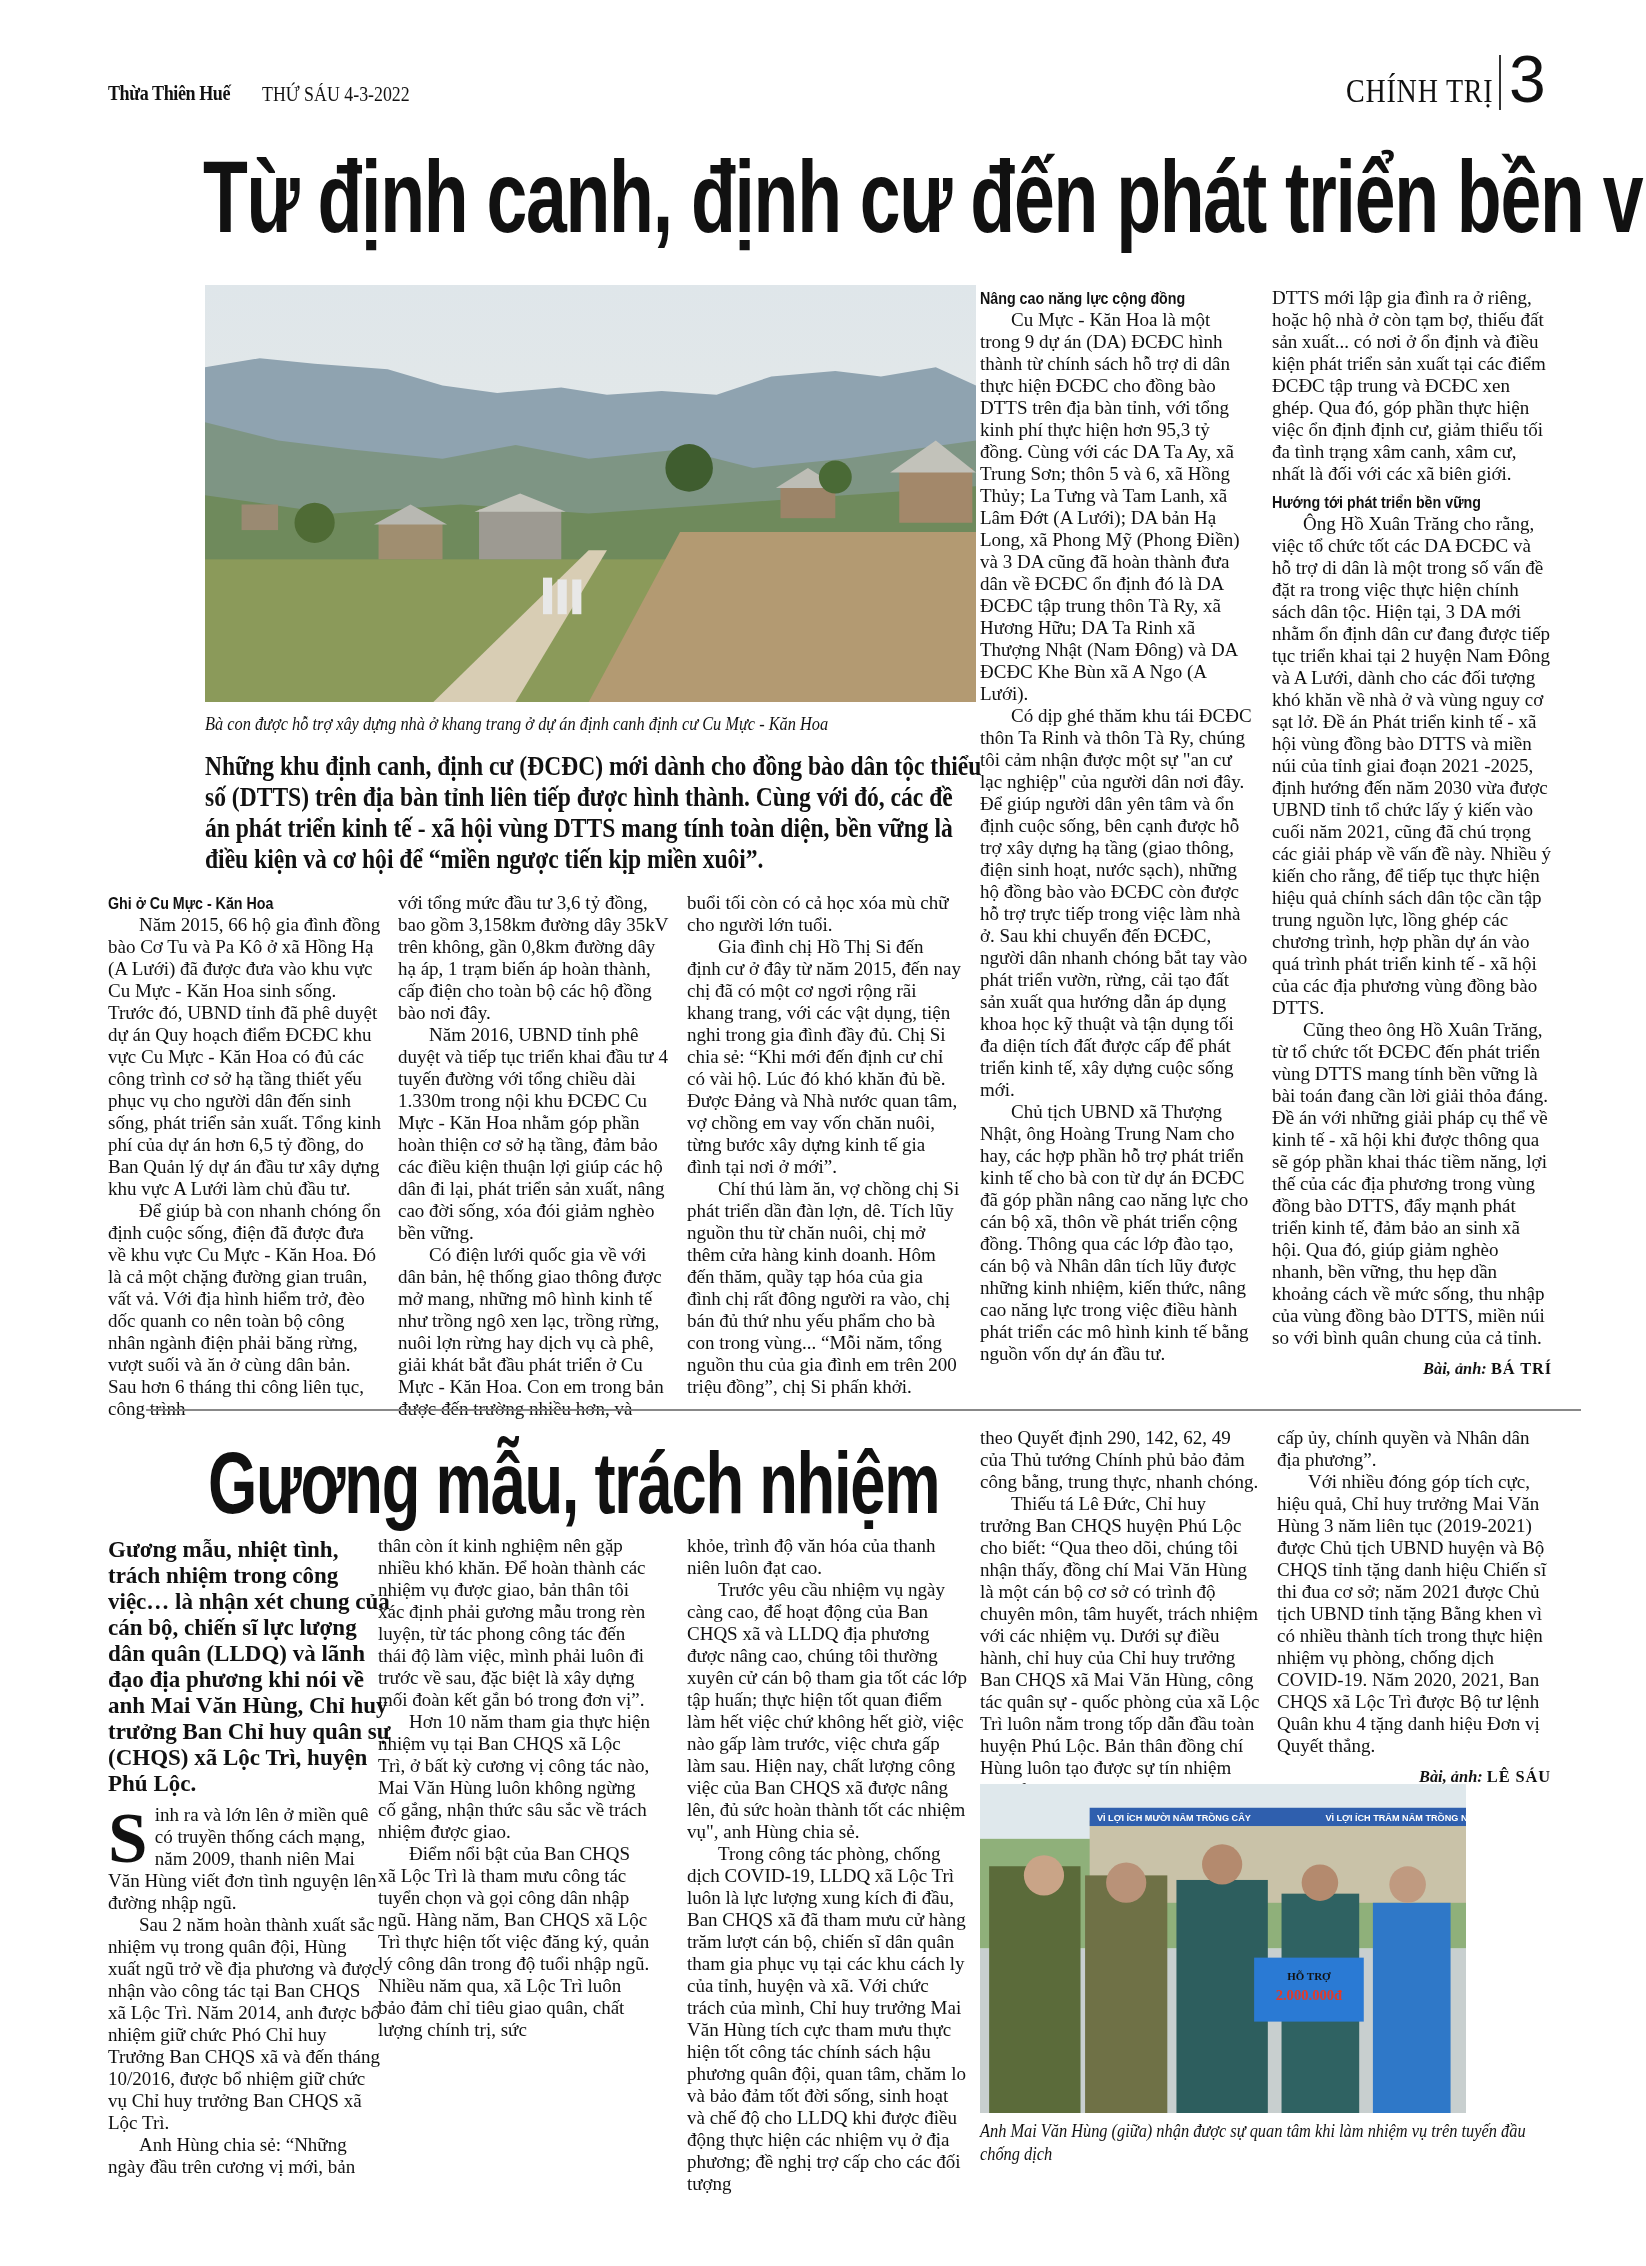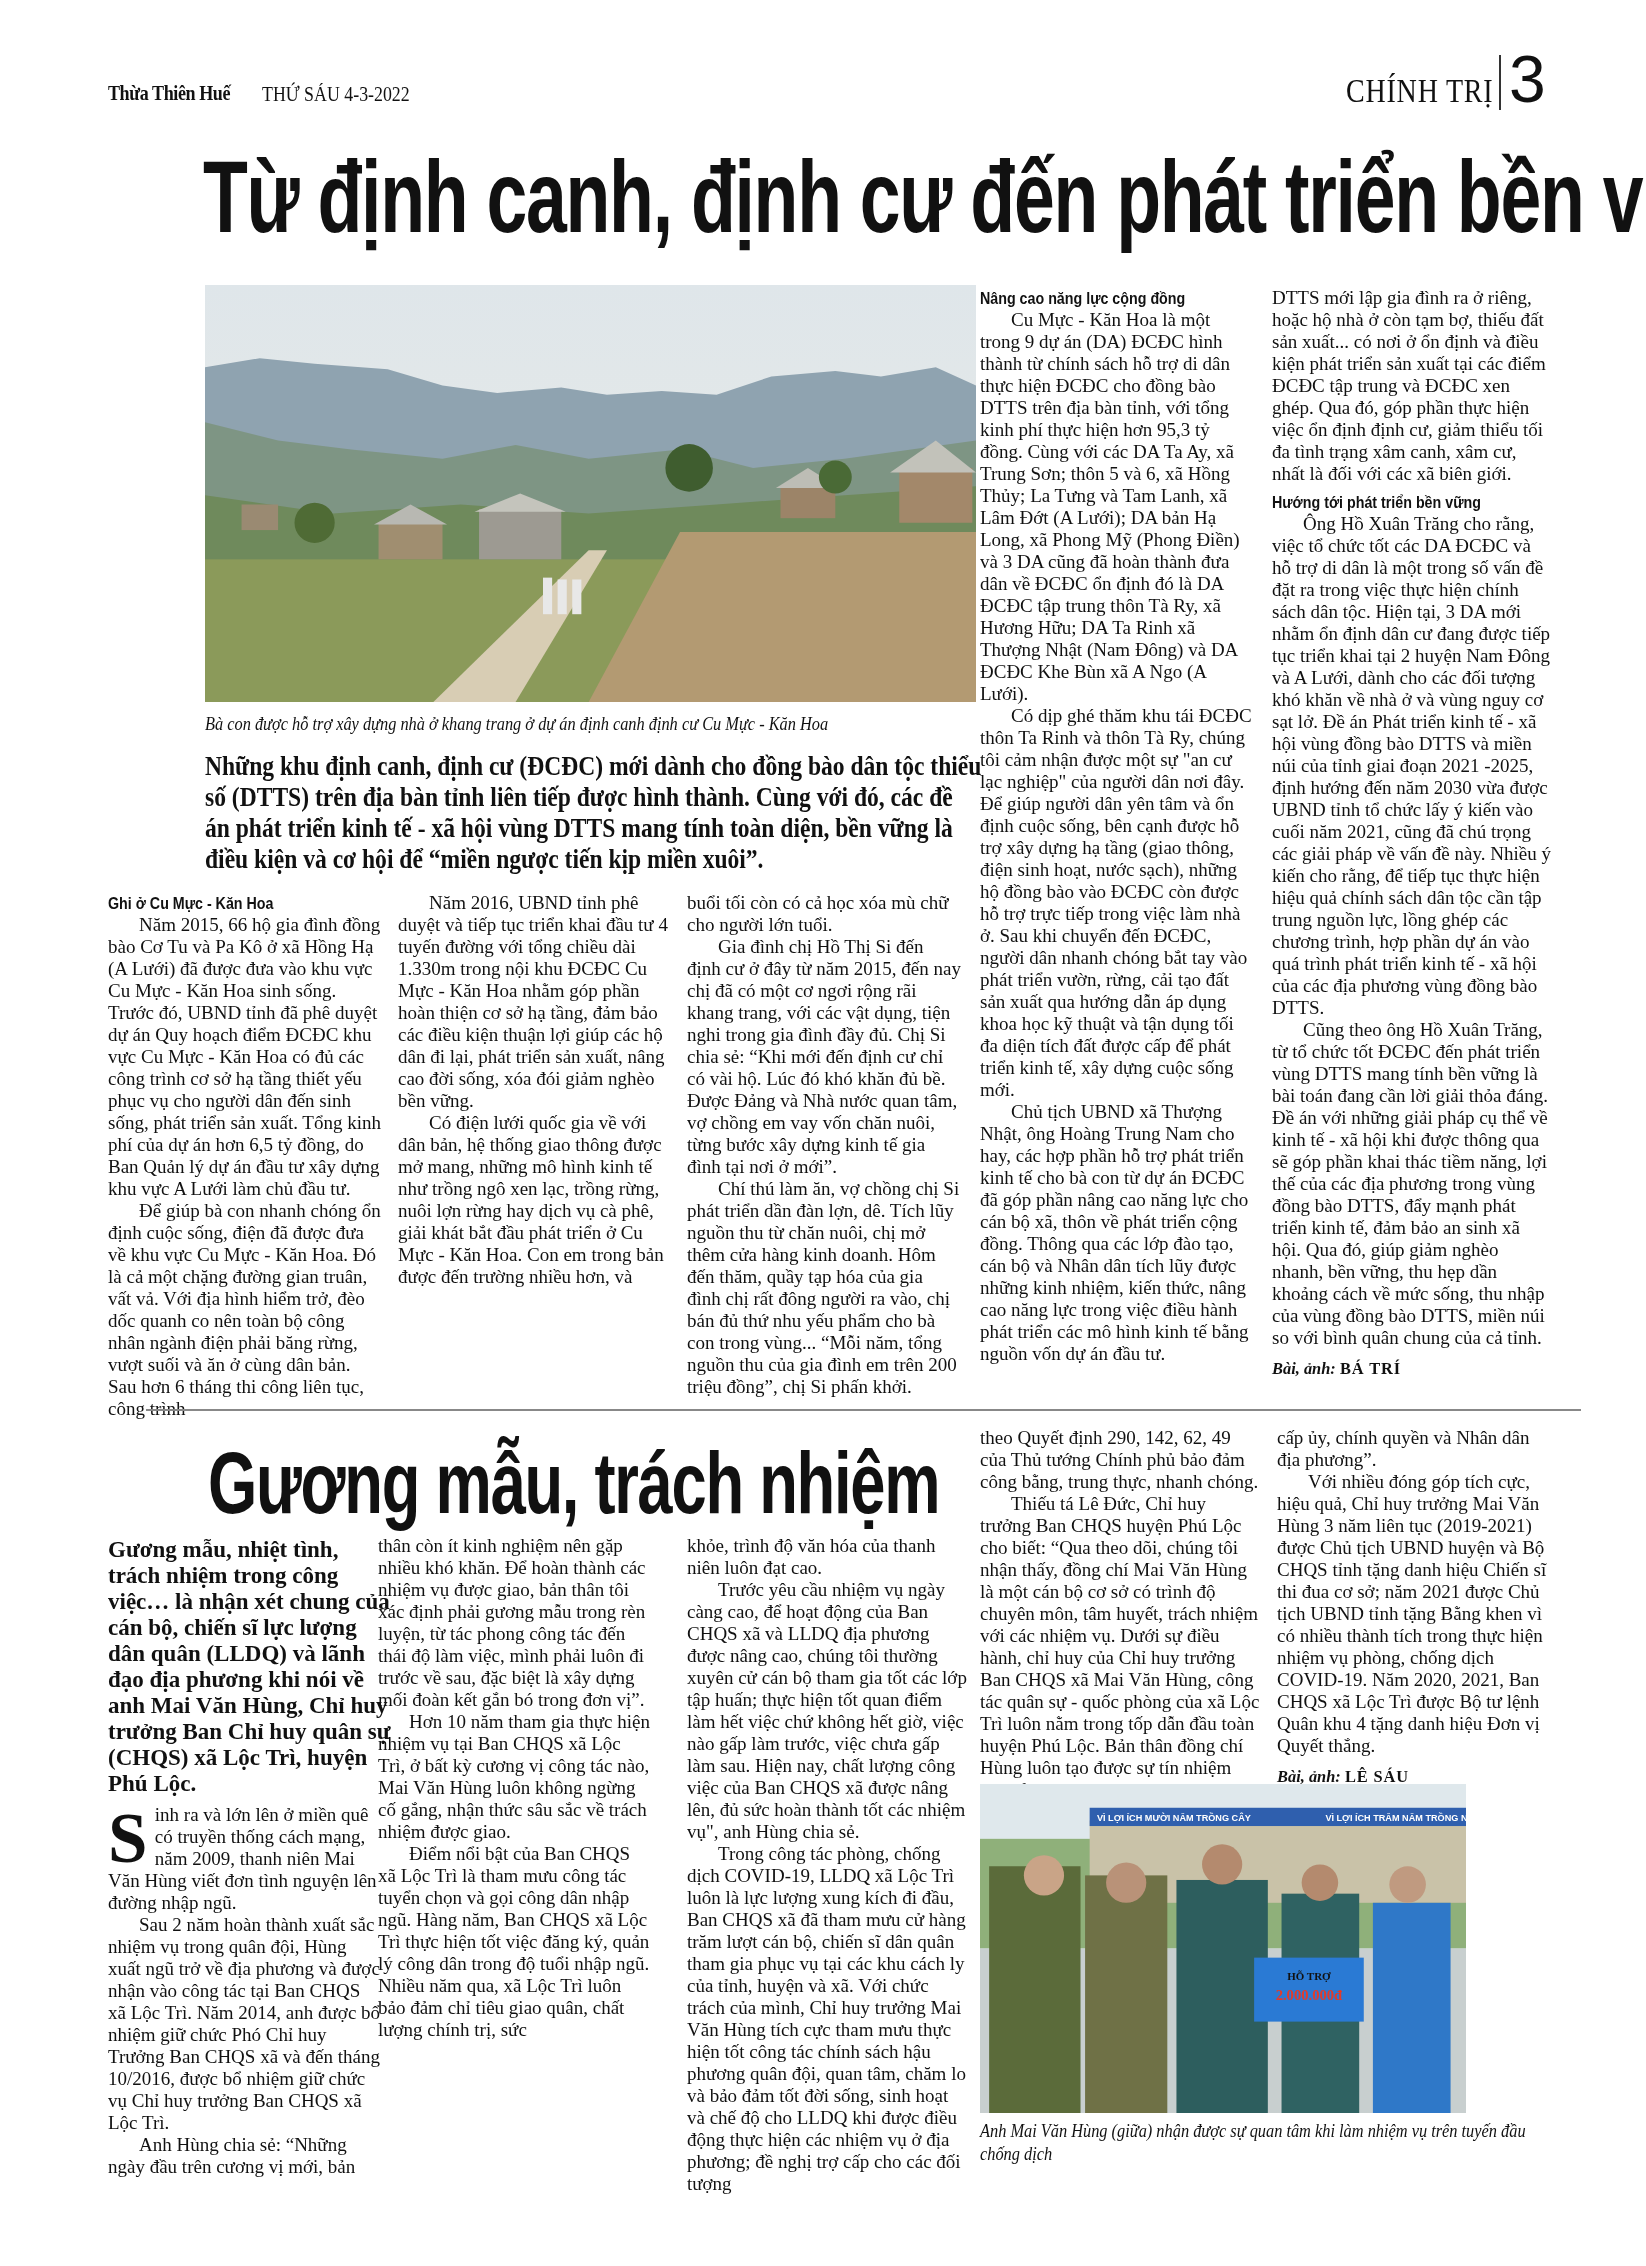--- a/index.html
+++ b/index.html
@@ -33,21 +33,21 @@
   .col p { margin: 0; text-indent: 31px; }
   .col p.noindent { text-indent: 0; }
   .subhead { font-family: "Liberation Sans", sans-serif; font-weight: bold; font-size: 17.4px; line-height: 22px; margin: 0; transform: scaleX(0.82); transform-origin: left; white-space: nowrap; }
 
   .c1 { left: 108px; top: 892px; width: 274px; }
   .c2 { left: 398px; top: 892px; width: 274px; }
   .c3 { left: 687px; top: 892px; width: 274px; }
   .c4 { left: 980px; top: 287px; width: 274px; }
   .c5 { left: 1272px; top: 287px; width: 280px; }
 
-  .byline { font-size: 16.4px; text-align: left; margin-top: 9.1px; }
+  .byline { font-size: 16.4px; text-align: right; margin-top: 9.1px; }
   .byline i { font-weight: bold; }
   .byline b { letter-spacing: 0.9px; }
 
   .divider { left: 146px; top: 1409px; width: 1435px; height: 1.8px; background: #888; }
 
   
   .sapo { left: 108px; top: 1537px; width: 283px; font-weight: bold; font-size: 23px; line-height: 26px; }
   .b1 { left: 108px; top: 1804px; width: 274px; }
   .b2 { left: 378px; top: 1535px; width: 274px; }
   .b3 { left: 687px; top: 1535px; width: 280px; }
@@ -102,20 +102,21 @@
 
 <div class="abs lede">Những khu định canh, định cư (ĐCĐC) mới dành cho đồng bào dân tộc thiểu số (DTTS) trên địa bàn tỉnh liên tiếp được hình thành. Cùng với đó, các đề án phát triển kinh tế - xã hội vùng DTTS mang tính toàn diện, bền vững là điều kiện và cơ hội để “miền ngược tiến kịp miền xuôi”.</div>
 
 <div class="abs col c1">
   <div class="subhead">Ghi ở Cu Mực - Kăn Hoa</div>
   <p>Năm 2015, 66 hộ gia đình đồng bào Cơ Tu và Pa Kô ở xã Hồng Hạ (A Lưới) đã được đưa vào khu vực Cu Mực - Kăn Hoa sinh sống. Trước đó, UBND tỉnh đã phê duyệt dự án Quy hoạch điểm ĐCĐC khu vực Cu Mực - Kăn Hoa có đủ các công trình cơ sở hạ tầng thiết yếu phục vụ cho người dân đến sinh sống, phát triển sản xuất. Tổng kinh phí của dự án hơn 6,5 tỷ đồng, do Ban Quản lý dự án đầu tư xây dựng khu vực A Lưới làm chủ đầu tư.</p>
   <p>Để giúp bà con nhanh chóng ổn định cuộc sống, điện đã được đưa về khu vực Cu Mực - Kăn Hoa. Đó là cả một chặng đường gian truân, vất vả. Với địa hình hiểm trở, đèo dốc quanh co nên toàn bộ công nhân ngành điện phải băng rừng, vượt suối và ăn ở cùng dân bản. Sau hơn 6 tháng thi công liên tục, công trình</p>
 </div>
 
 <div class="abs col c2">
+  <p class="noindent">với tổng mức đầu tư 3,6 tỷ đồng, bao gồm 3,158km đường dây 35kV trên không, gần 0,8km đường dây hạ áp, 1 trạm biến áp hoàn thành, cấp điện cho toàn bộ các hộ đồng bào nơi đây.</p>
   <p>Năm 2016, UBND tỉnh phê duyệt và tiếp tục triển khai đầu tư 4 tuyến đường với tổng chiều dài 1.330m trong nội khu ĐCĐC Cu Mực - Kăn Hoa nhằm góp phần hoàn thiện cơ sở hạ tầng, đảm bảo các điều kiện thuận lợi giúp các hộ dân đi lại, phát triển sản xuất, nâng cao đời sống, xóa đói giảm nghèo bền vững.</p>
   <p>Có điện lưới quốc gia về với dân bản, hệ thống giao thông được mở mang, những mô hình kinh tế như trồng ngô xen lạc, trồng rừng, nuôi lợn rừng hay dịch vụ cà phê, giải khát bắt đầu phát triển ở Cu Mực - Kăn Hoa. Con em trong bản được đến trường nhiều hơn, và</p>
 </div>
 
 <div class="abs col c3">
   <p class="noindent">buổi tối còn có cả học xóa mù chữ cho người lớn tuổi.</p>
   <p>Gia đình chị Hồ Thị Si đến định cư ở đây từ năm 2015, đến nay chị đã có một cơ ngơi rộng rãi khang trang, với các vật dụng, tiện nghi trong gia đình đầy đủ. Chị Si chia sẻ: “Khi mới đến định cư chỉ có vài hộ. Lúc đó khó khăn đủ bề. Được Đảng và Nhà nước quan tâm, vợ chồng em vay vốn chăn nuôi, từng bước xây dựng kinh tế gia đình tại nơi ở mới”.</p>
   <p>Chí thú làm ăn, vợ chồng chị Si phát triển dần đàn lợn, dê. Tích lũy nguồn thu từ chăn nuôi, chị mở thêm cửa hàng kinh doanh. Hôm đến thăm, quầy tạp hóa của gia đình chị rất đông người ra vào, chị bán đủ thứ nhu yếu phẩm cho bà con trong vùng... “Mỗi năm, tổng nguồn thu của gia đình em trên 200 triệu đồng”, chị Si phấn khởi.</p>
 </div>
 

